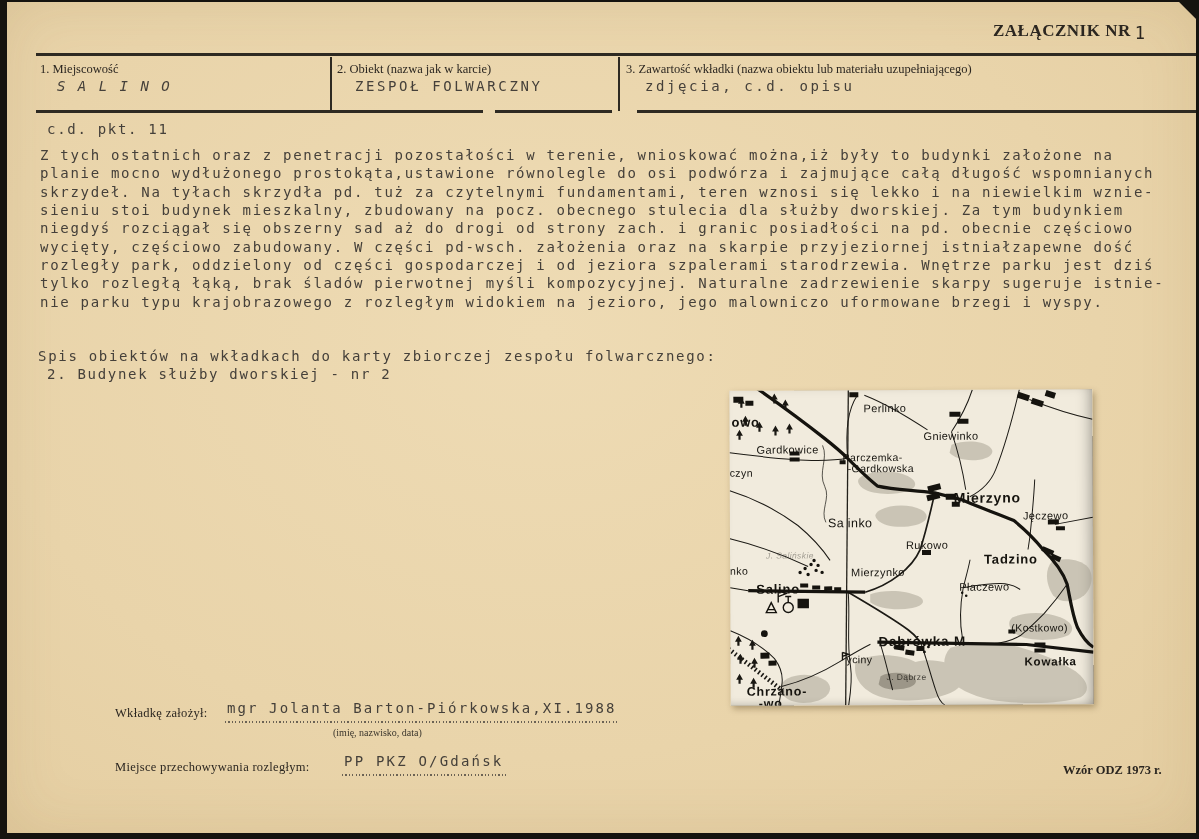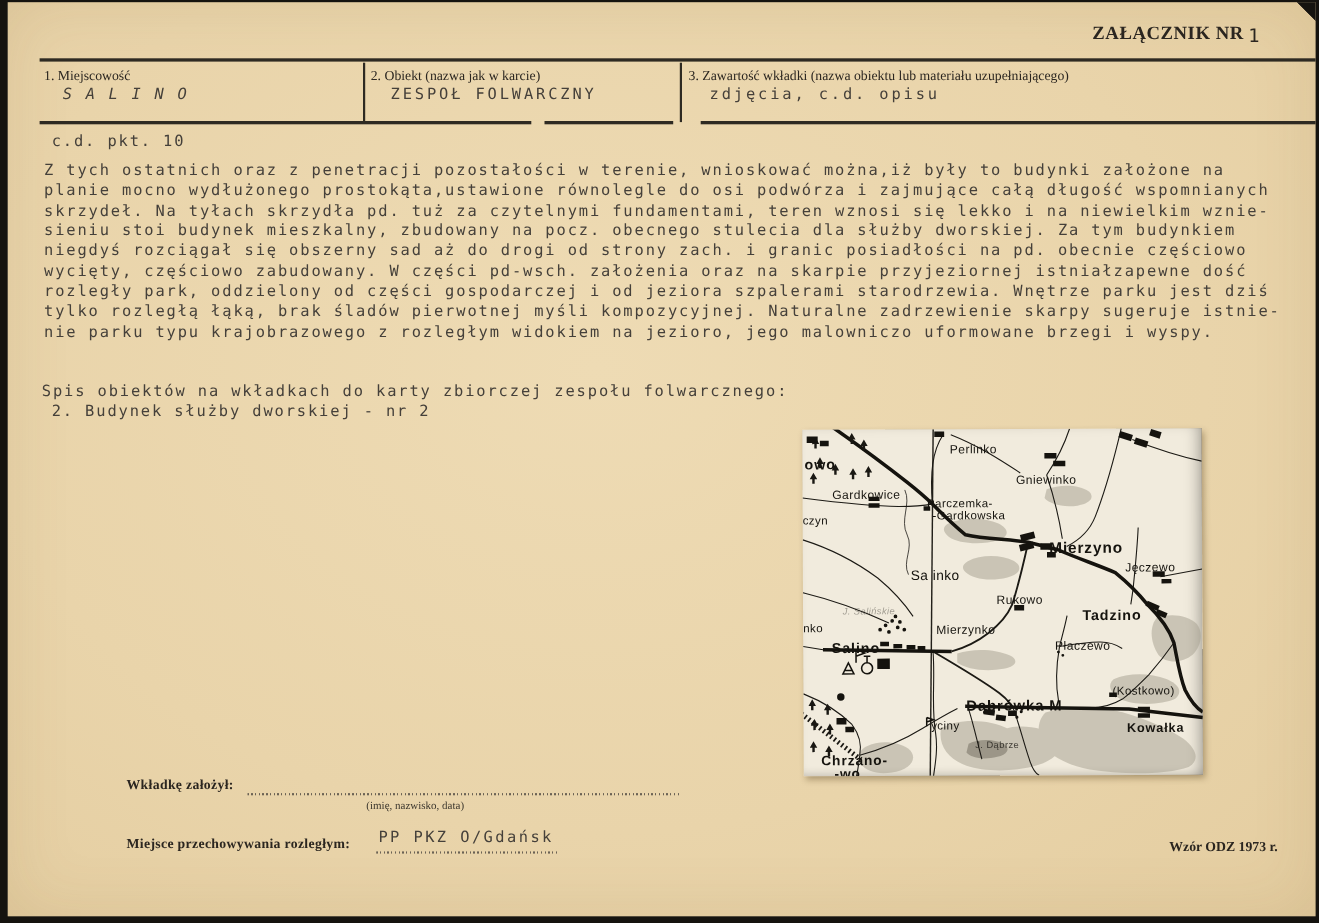--- a/index.html
+++ b/index.html
@@ -20,21 +20,21 @@
               transform:translateY(3px);margin-left:4px;}
   .rule{background:#2e2a22;height:3px;}
   .vline{background:#2e2a22;width:2px;}
   .flabel{font-size:12.5px;}
   .fvalue{font-size:14px;letter-spacing:2.6px;white-space:pre;}
   .typed{font-size:14px;letter-spacing:1.7px;white-space:pre;}
   #para div{height:18.35px;line-height:18.35px;white-space:pre;}
   #list div{height:18.35px;line-height:18.35px;white-space:pre;}
   .dotline{height:2px;background:repeating-linear-gradient(90deg,#6b6254 0 1.2px,transparent 1.2px 3.4px);}
   .hint{font-size:10px;color:#3a352c;}
-  .flab2{font-size:12.5px;font-weight:700;letter-spacing:.3px;text-align:center;}
+  .flab2{font-size:12.5px;font-weight:400;letter-spacing:.3px;text-align:center;}
   .note{font-size:12.5px;font-weight:700;}
   .map{left:730px;top:390px;width:363px;height:315px;background:#f1ebdd;overflow:hidden;
        transform:rotate(-.25deg);
        box-shadow:2px 3px 6px rgba(60,40,10,.35), inset -10px 0 14px -8px rgba(0,0,0,.35),
                   inset 0 -6px 10px -6px rgba(0,0,0,.2);}
   .map svg{display:block;}
   .map text{font-family:"Liberation Sans", sans-serif;fill:#15130e;letter-spacing:.4px;}
   .map text.mlb{font-weight:700;letter-spacing:.8px;}
   .map text.mli{font-style:italic;}
 </style>
@@ -59,21 +59,21 @@
   <div class="abs serif flabel" style="left:337px;top:62px;">2.  Obiekt (nazwa jak w karcie)</div>
   <div class="abs mono fvalue" style="left:355px;top:78px;">ZESPOŁ FOLWARCZNY</div>
 
   <div class="abs serif flabel" style="left:626px;top:62px;">3.  Zawartość wkładki (nazwa obiektu lub materiału uzupełniającego)</div>
   <div class="abs mono fvalue" style="left:645px;top:78px;">zdjęcia, c.d. opisu</div>
 
   <div class="abs rule" style="left:36px;width:447px;top:110px;"></div>
   <div class="abs rule" style="left:495px;width:117px;top:110px;"></div>
   <div class="abs rule" style="left:637px;right:3px;top:110px;"></div>
 
-  <div class="abs mono typed" style="left:47px;top:121px;">c.d. pkt. 10</div>
+  <div class="abs mono typed" style="left:47px;top:121px;">c.d. pkt. 11</div>
 
   <div id="para" class="abs mono typed" style="left:40px;top:146px;"><div>Z tych ostatnich oraz z penetracji pozostałości w terenie, wnioskować można,iż były to budynki założone na</div><div>planie mocno wydłużonego prostokąta,ustawione równolegle do osi podwórza i zajmujące całą długość wspomnianych</div><div>skrzydeł. Na tyłach skrzydła pd. tuż za czytelnymi fundamentami, teren wznosi się lekko i na niewielkim wznie-</div><div>sieniu stoi budynek mieszkalny, zbudowany na pocz. obecnego stulecia dla służby dworskiej. Za tym budynkiem</div><div>niegdyś rozciągał się obszerny sad aż do drogi od strony zach. i granic posiadłości na pd. obecnie częściowo</div><div>wycięty, częściowo zabudowany. W części pd-wsch. założenia oraz na skarpie przyjeziornej istniałzapewne dość</div><div>rozległy park, oddzielony od części gospodarczej i od jeziora szpalerami starodrzewia. Wnętrze parku jest dziś</div><div>tylko rozległą łąką, brak śladów pierwotnej myśli kompozycyjnej. Naturalne zadrzewienie skarpy sugeruje istnie-</div><div>nie parku typu krajobrazowego z rozległym widokiem na jezioro, jego malowniczo uformowane brzegi i wyspy.</div></div>
 
   <div class="abs mono typed" style="left:38px;top:331px;margin-top:17px;">Spis obiektów na wkładkach do karty zbiorczej zespołu folwarcznego:</div>
 
   <div id="list" class="abs mono typed" style="left:47px;top:365px;"><div>2. Budynek służby dworskiej - nr 2</div></div>
 
   <div class="abs map">
     <svg width="363" height="315" viewBox="0 0 363 315">
       <defs>
@@ -236,20 +236,21 @@
           <text x="294" y="276" font-size="11.5" class="mlb">Kowałka</text>
           <text x="116" y="273" font-size="10.5">yciny</text>
           <text x="156" y="290" font-size="8.5" opacity="0.75">J. Dąbrze</text>
           <text x="16" y="305" font-size="12.5" class="mlb">Chrzano-</text>
           <text x="28" y="317" font-size="12.5" class="mlb">-wo</text>
         </g>
     </svg>
   </div>
 
   <div class="abs serif flab2" style="left:115px;top:706px;">Wkładkę założył:</div>
+  <div class="abs mono typed" style="left:227px;top:700px;letter-spacing:2.1px;">mgr Jolanta Barton-Piórkowska,XI.1988</div>
   <div class="abs dotline" style="left:225px;top:721px;width:393px;"></div>
   <div class="abs serif hint" style="left:333px;top:727px;">(imię, nazwisko, data)</div>
 
   <div class="abs serif flab2" style="left:115px;top:760px;">Miejsce przechowywania rozległym:</div>
   <div class="abs mono typed" style="left:344px;top:753px;letter-spacing:2.2px;">PP PKZ O/Gdańsk</div>
   <div class="abs dotline" style="left:342px;top:774px;width:166px;"></div>
 
   <div class="abs serif note" style="left:1063px;top:763px;">Wzór ODZ 1973 r.</div>
 </div>
 

